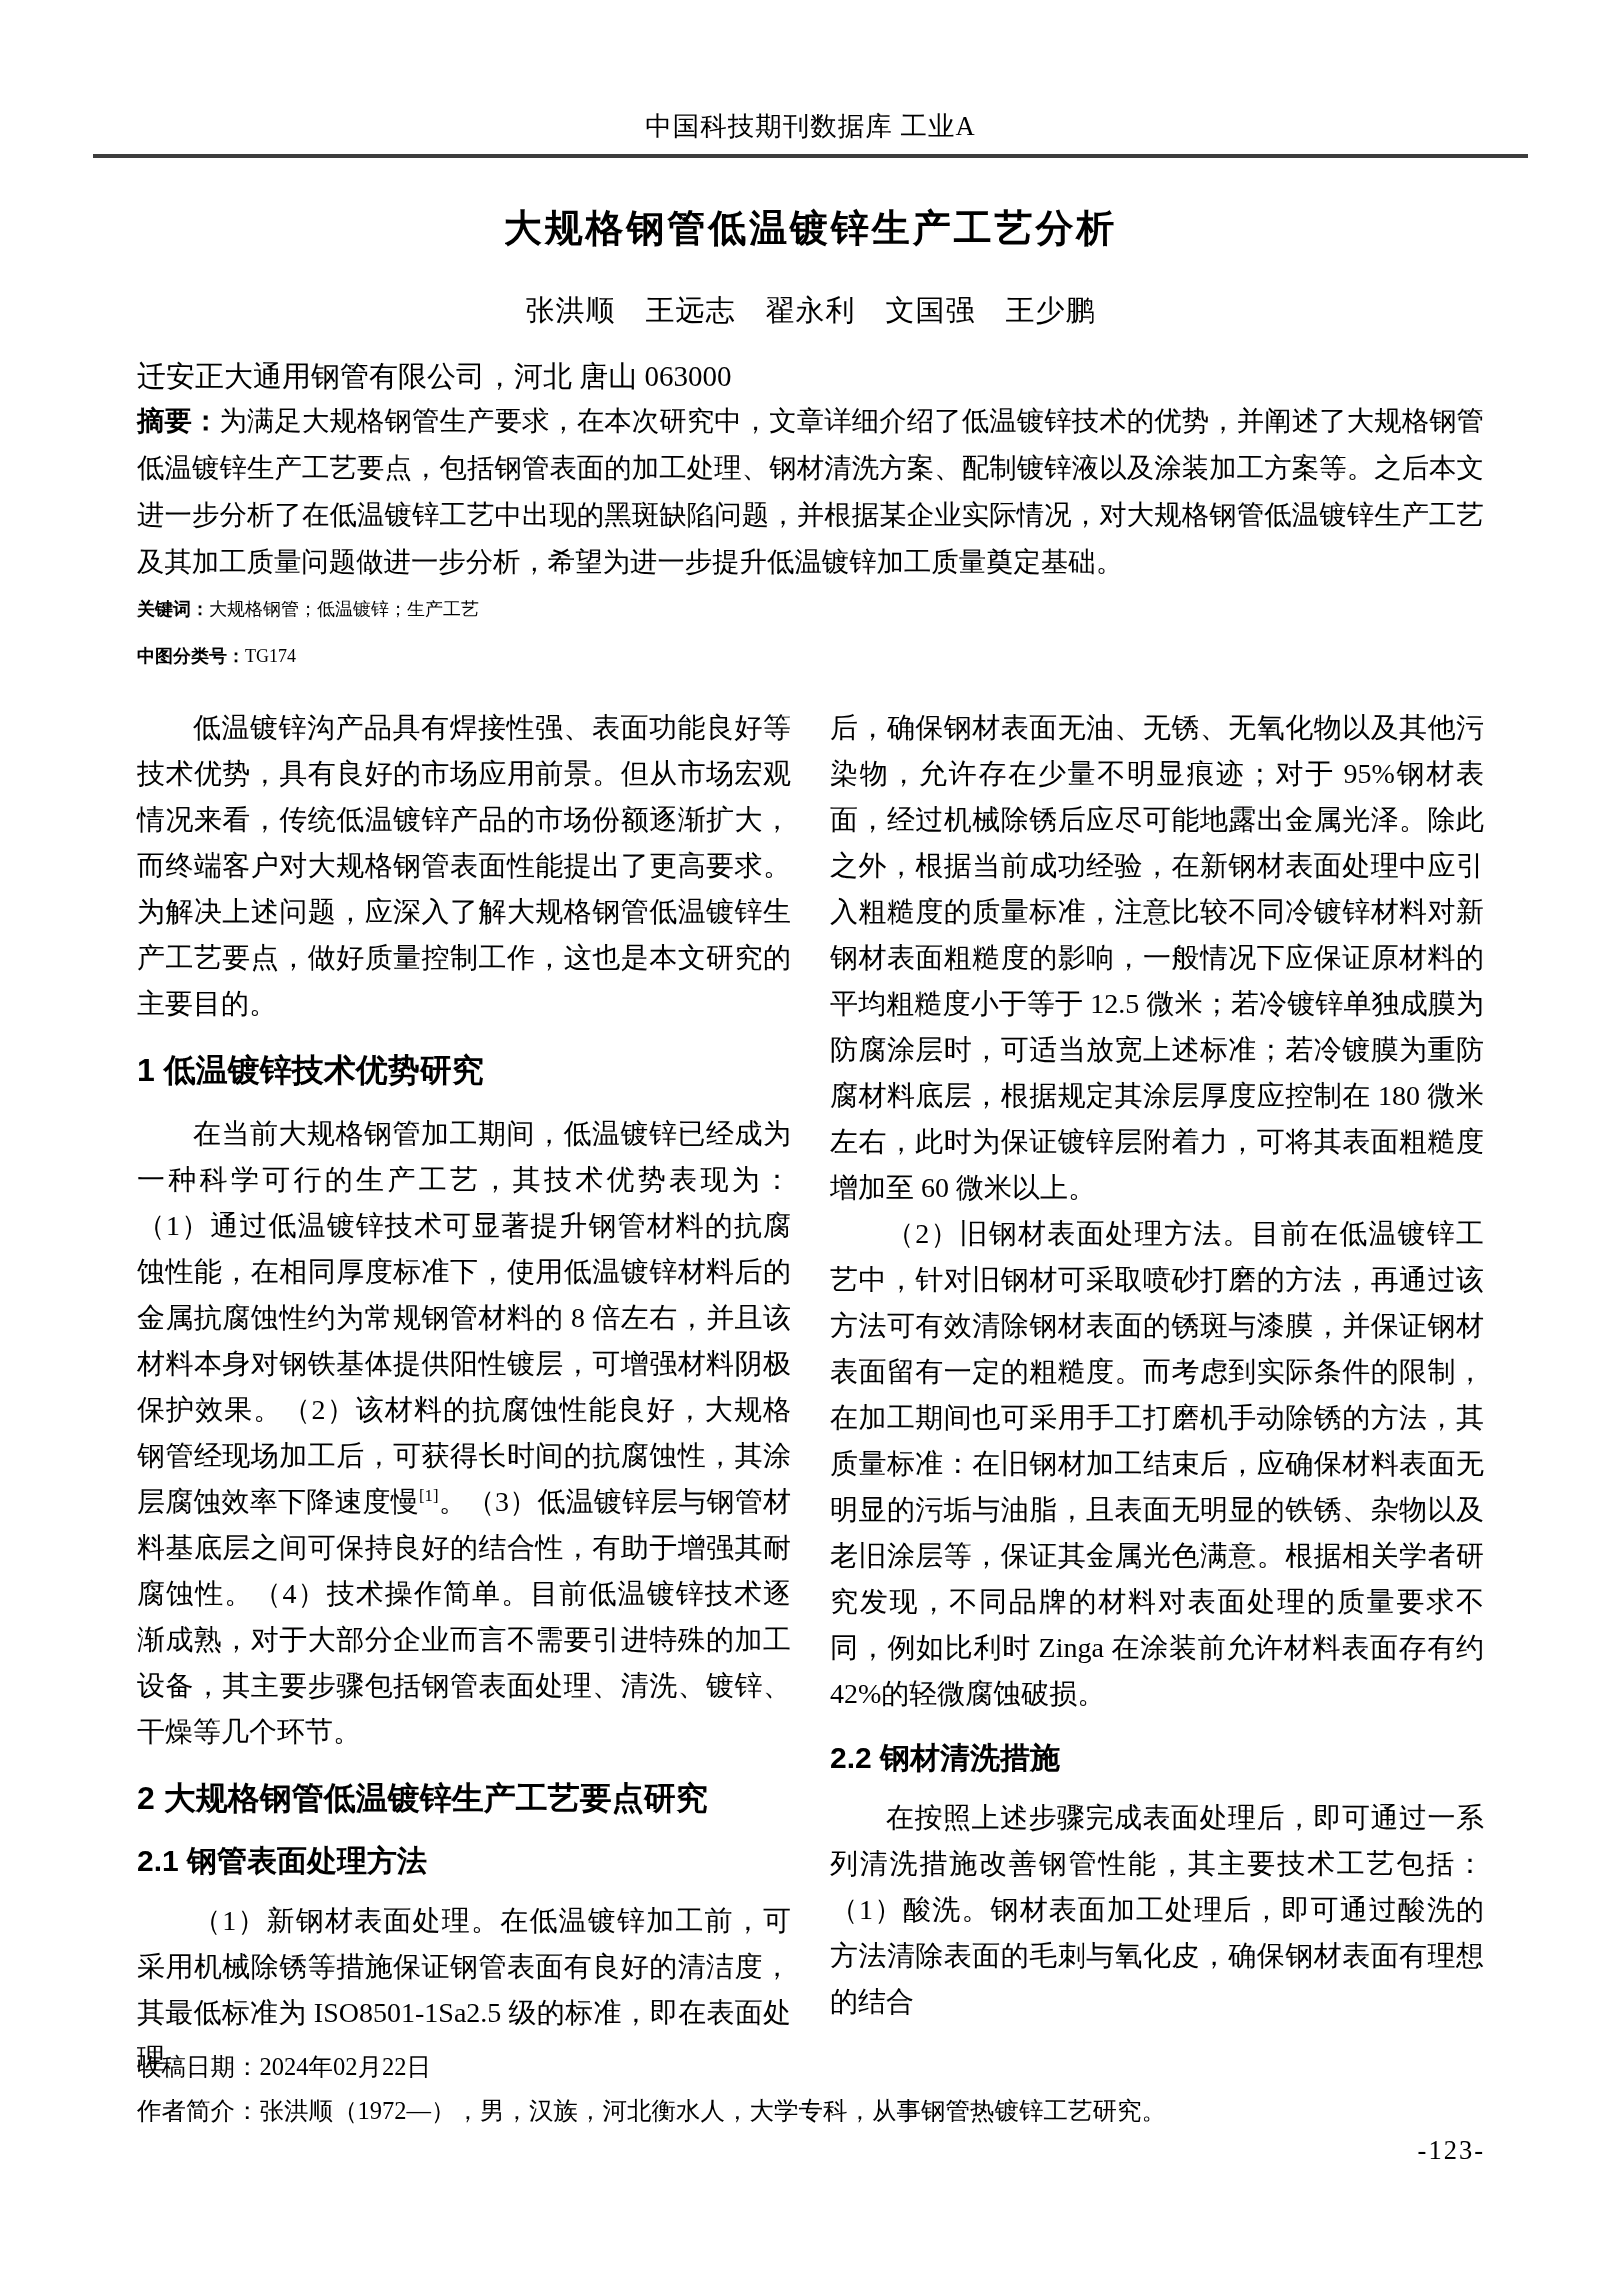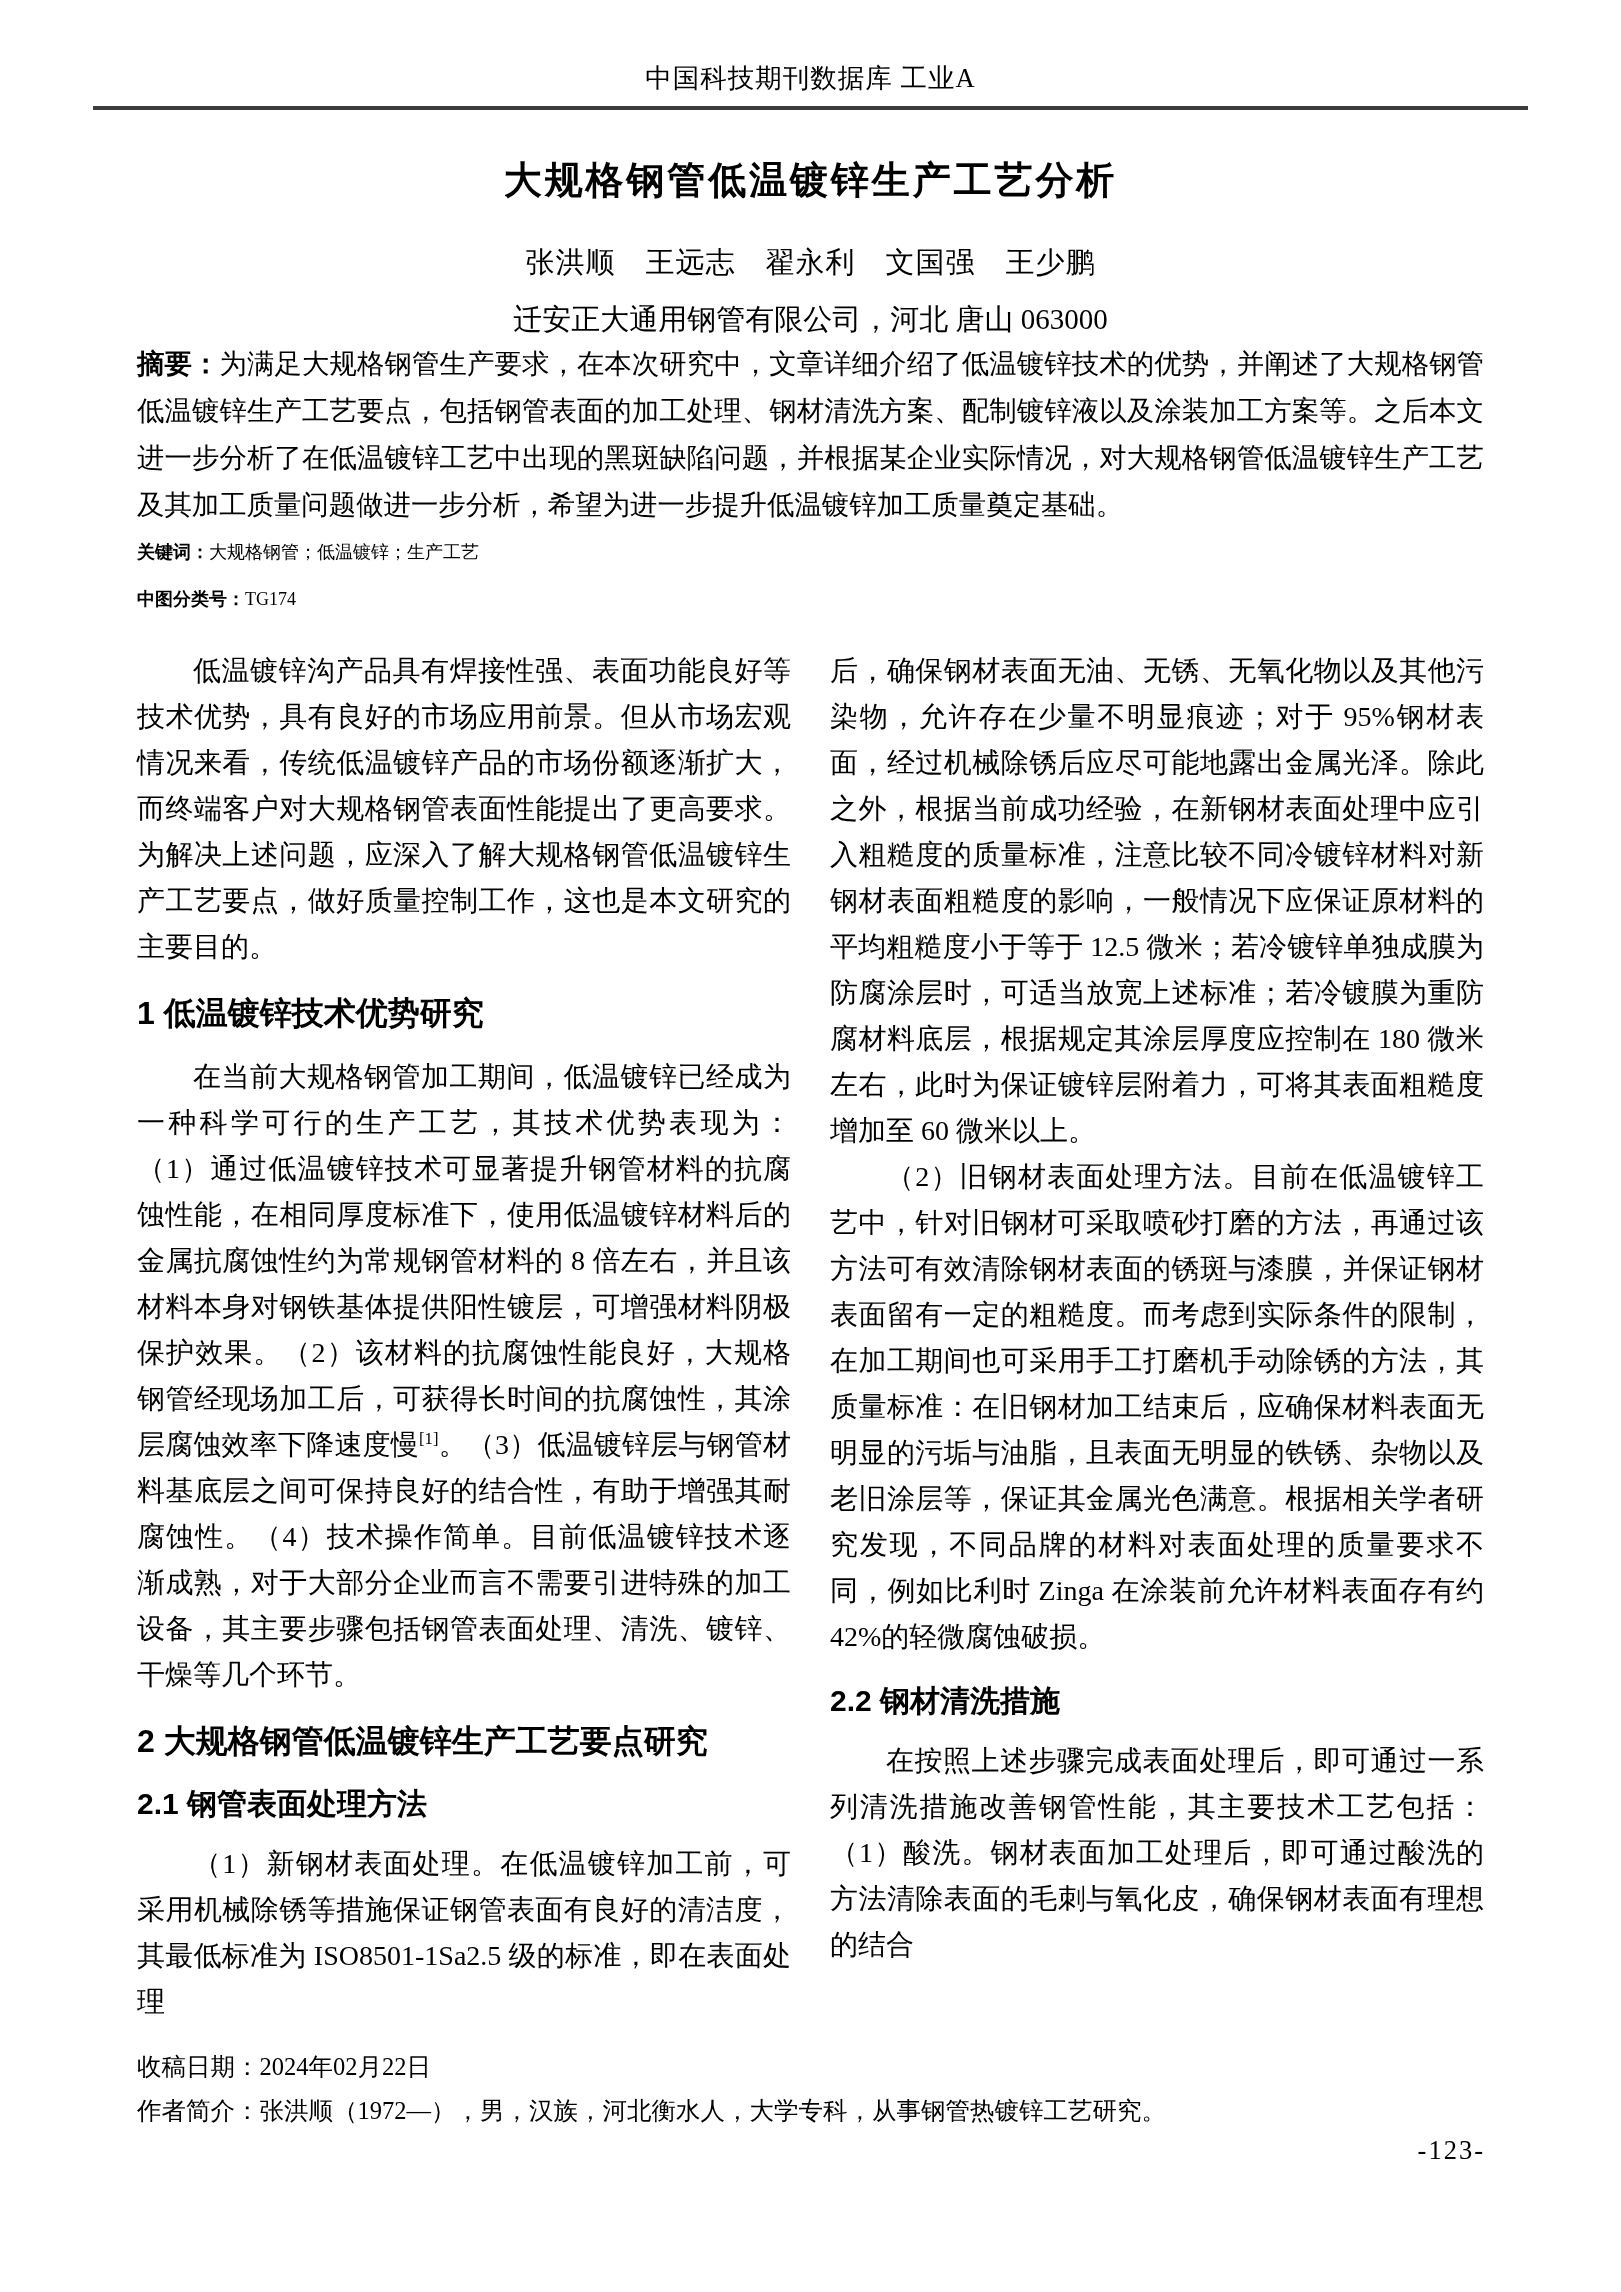--- a/index.html
+++ b/index.html
@@ -12,21 +12,21 @@
     width: 1621px;
     height: 2293px;
     margin: 0 auto;
     background: #ffffff;
     color: #000000;
     font-family: "Liberation Serif", "DejaVu Serif", serif;
     overflow: hidden;
   }
   
   .journal-line {
-    padding-top: 60px;
+    padding-top: 108px;
     text-align: center;
     font-size: 26.5px;
     letter-spacing: 1px;
   }
   .header-rule {
     height: 3.9px;
     background: #3d3d3d;
     margin: 9.8px 93px 0 93px;
   }
   
@@ -40,22 +40,21 @@
     font-weight: bold;
     letter-spacing: 2.9px;
   }
   .authors-line {
     margin-top: 37px;
     text-align: center;
     font-size: 29px;
     letter-spacing: 1px;
   }
   .affiliation-line {
-    margin-top: 17px;
-    text-align: center;
+    margin-top: 26px;
     font-size: 29px;
   }
   .abstract-block {
     font-size: 27.4px;
     line-height: 47px;
     text-align: justify;
   }
   .front-label {
     font-weight: bold;
     font-family: "Liberation Sans", "DejaVu Sans", sans-serif;

